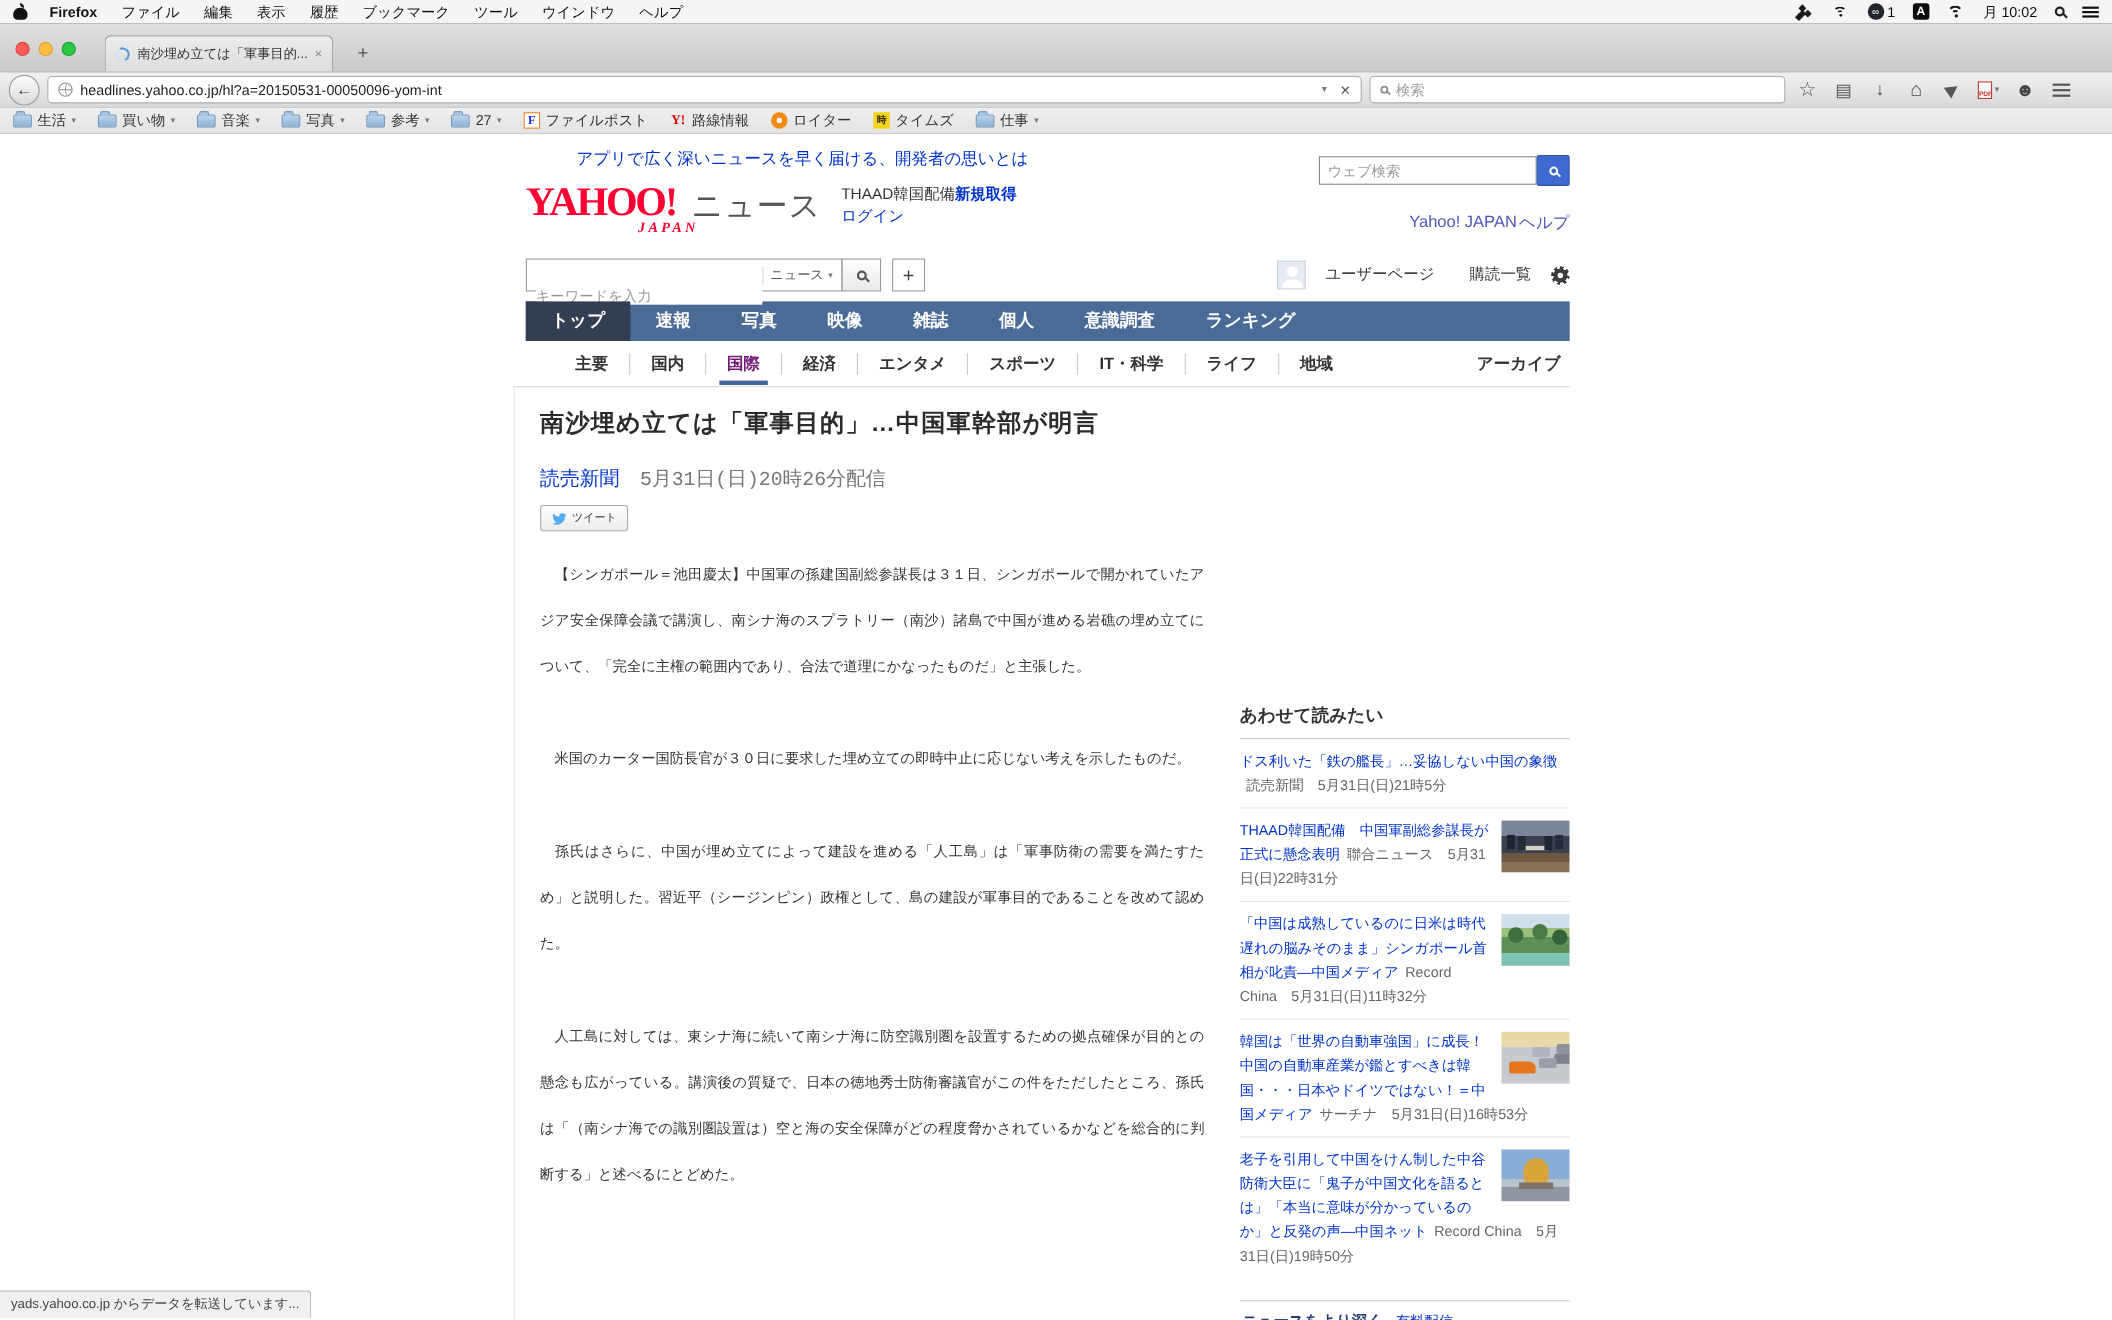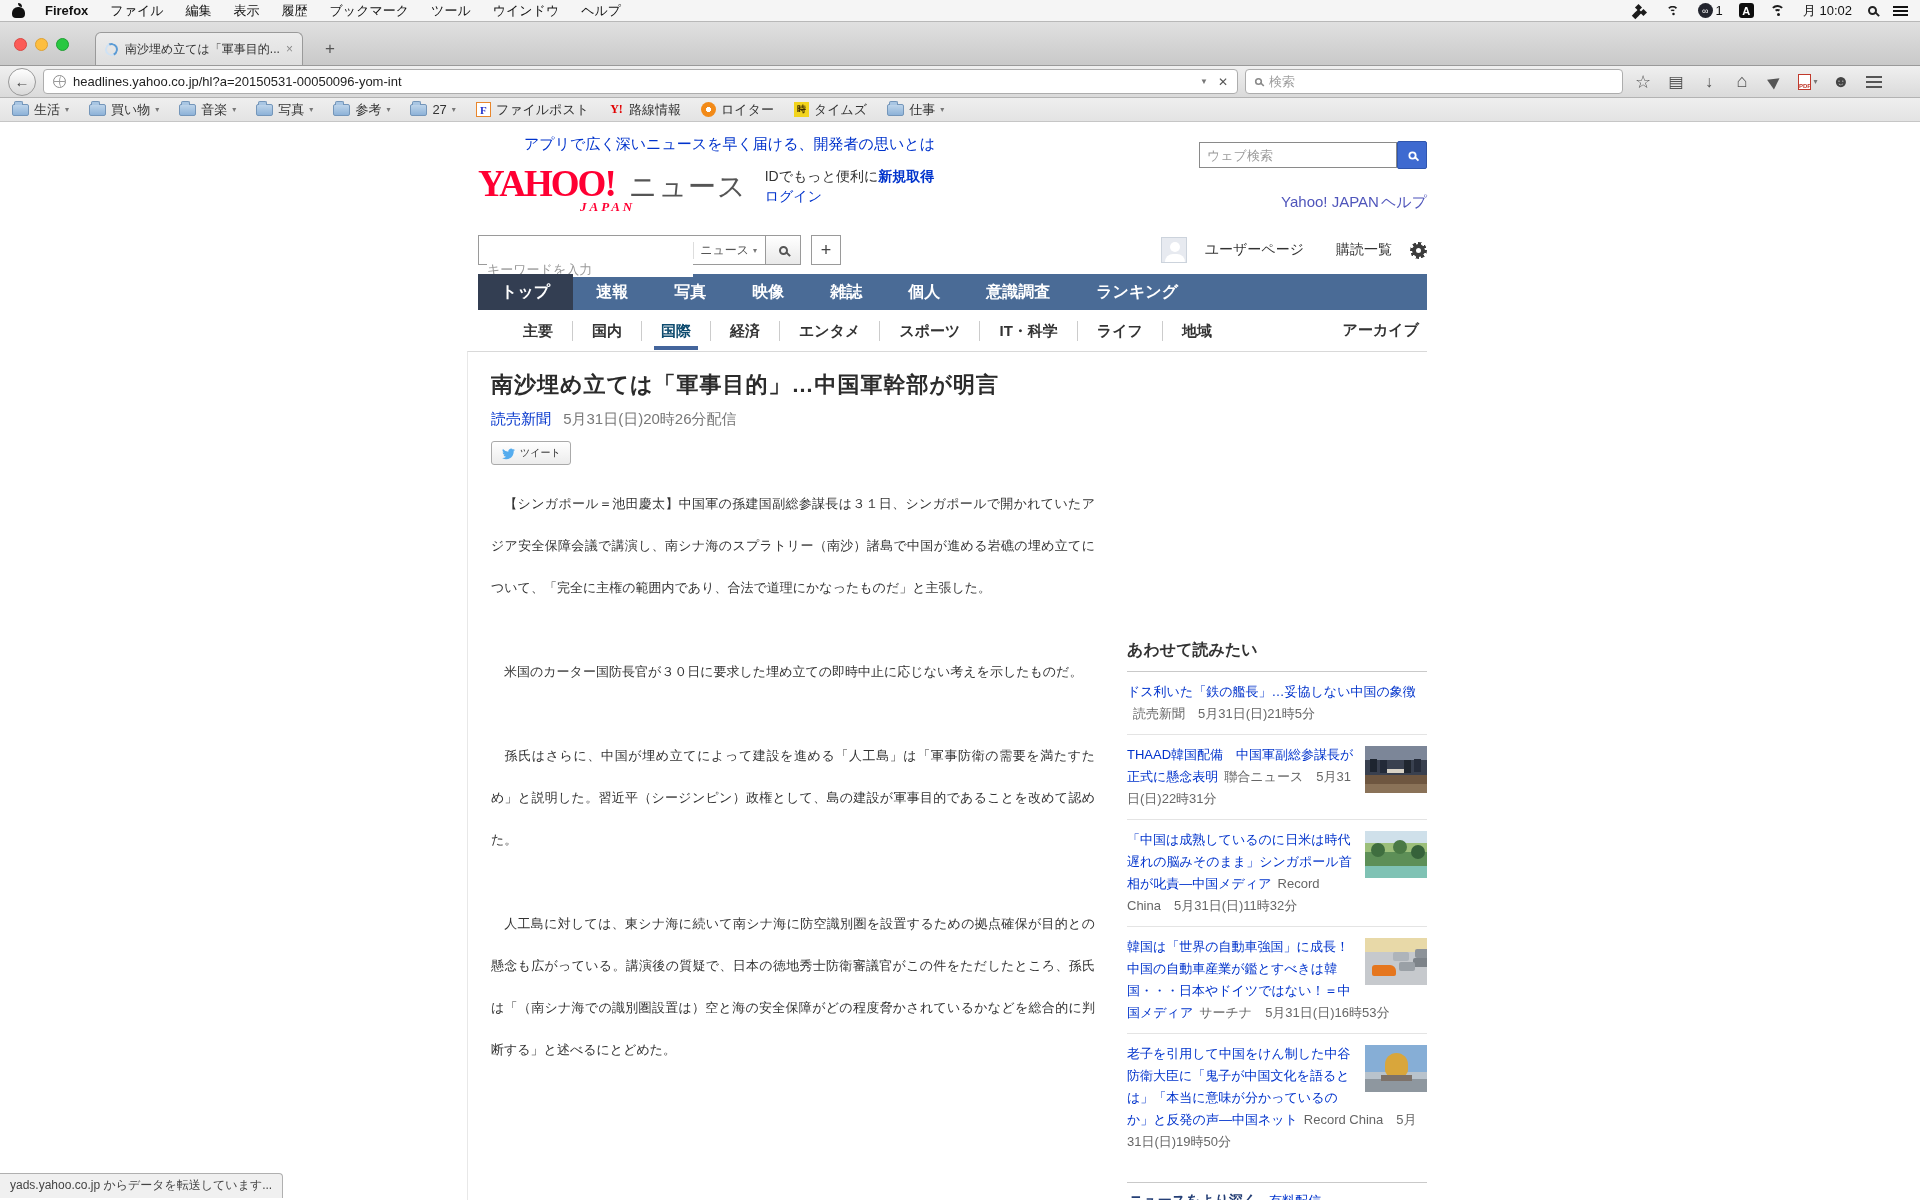--- a/index.html
+++ b/index.html
@@ -151,30 +151,30 @@
 
   .main-nav { margin-top:8px; height:36px; background:#4a6b96; display:flex; color:#fff;
     font-size:16px; font-weight:bold; }
   .nav-item { padding:0 23px; line-height:36px; }
   .nav-item.active { background:#333e52; }
 
   .sub-nav { height:41px; display:flex; align-items:center; font-size:15px; color:#333;
     padding-left:26px; position:relative; font-weight:bold; }
   .sub-item { padding:0 19px; height:20px; line-height:20px; border-left:1px solid #ccc; position:relative; }
   .sub-item:first-child { border-left:none; }
-  .sub-item.active { color:#0c4a6e; }
+  .sub-item.active { color:#701a75; }
   .sub-item.active::after { content:""; position:absolute; left:12px; right:12px; bottom:-9px; height:4px; background:#44659c; }
   .archive { margin-left:auto; padding-right:8px; font-weight:bold; color:#333; font-size:15px; }
 
   .content-box { border-top:1px solid #d9d9d9; border-left:1px solid #e8e8e8;
     margin-left:-11px; padding-left:11px; display:flex; min-height:855px; }
 
   .article { width:648px; padding-left:12px; }
   .article h1 { font-size:22px; color:#2b2b2b; margin-top:18px; letter-spacing:1px; }
-  .byline { margin-top:10px; font-size:15px; }
+  .byline { margin-top:23px; font-size:18px;font-family:Liberation Mono, monospace; }
   .byline .date { color:#777; margin-left:8px; }
   .tweet-btn { margin-top:12px; display:inline-flex; align-items:center; gap:5px; height:24px;
     padding:0 9px; border:1px solid #aaa; border-radius:3px; background:linear-gradient(#fff,#ececec);
     font-size:10px; color:#333; }
   .article-body { margin-top:18px; width:604px; font-size:13px; line-height:42px; color:#333; text-align:justify; }
   .article-body p { margin-bottom:42px; }
 
   
   .sidebar { width:300px; margin-left:auto; padding-top:288px; font-size:13px; }
   .sb-head { font-size:16px; font-weight:bold; color:#333; padding-bottom:10px; border-bottom:1px solid #c9c9c9; }
@@ -358,21 +358,21 @@
     </div>
 
     <div class="logo-row">
       <div class="y-logo-wrap">
         <div class="y-logo">YAHOO!</div>
         <div class="logo-japan">JAPAN</div>
       </div>
       <div class="logo-service">ニュース</div>
       <div class="id-block">
         <div>
-          <span>IDでもっと便利に</span><a class="bold-link">新規取得</a>
+          <span>THAAD韓国配備</span><a class="bold-link">新規取得</a>
         </div>
         <a>ログイン</a>
       </div>
     </div>
 
     <div class="search-row">
       <div class="kw-box">
         <input placeholder="キーワードを入力" style="">
         <span class="kw-scope">
           <span>ニュース</span>

